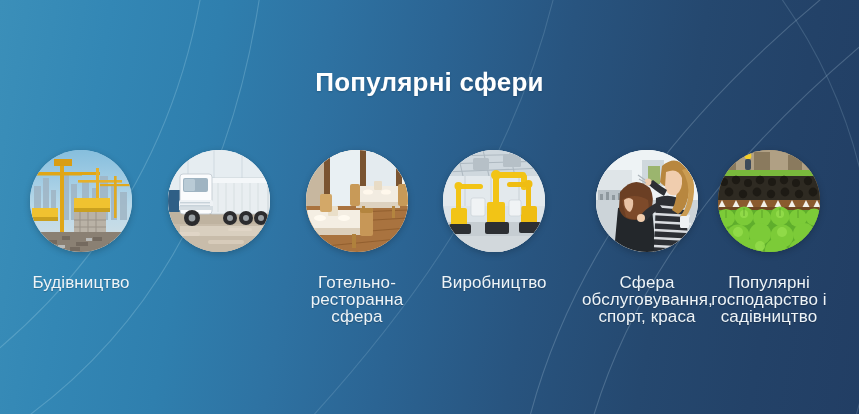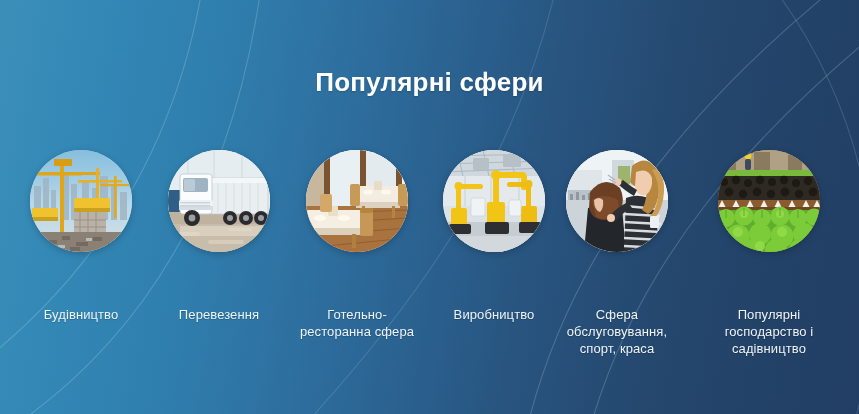--- a/index.html
+++ b/index.html
@@ -82,23 +82,23 @@
     position: relative;
     box-shadow: 0 2px 7px rgba(0,0,0,0.22);
   }
 
   .circle .art {
     position: absolute;
     inset: 0;
   }
 
   .caption {
-    margin-top: 54px;
+    margin-top: 22px;
     color: #eef4f8;
-    font-size: 13px;
+    font-size: 17px;
     line-height: 17px;
     font-weight: normal;
     letter-spacing: 0.1px;
     text-shadow: 0 1px 1px rgba(0,0,0,0.22);
     padding: 0 4px;
   }
 
   
 
   
@@ -264,21 +264,20 @@
           <circle cx="62" cy="68" r="7" fill="#2b2b2d"></circle>
             <circle cx="62" cy="68" r="3" fill="#9aa0a4"></circle>
           <circle cx="78" cy="68" r="7" fill="#2b2b2d"></circle>
             <circle cx="78" cy="68" r="3" fill="#9aa0a4"></circle>
           <circle cx="93" cy="68" r="7" fill="#2b2b2d"></circle>
             <circle cx="93" cy="68" r="3" fill="#9aa0a4"></circle>
 
           <rect x="12" y="76" width="88" height="10" fill="#e7ded0" opacity="0.55"></rect>
         </svg>
       </div>
-      <div class="caption">Перевезення</div>
     </div>
 
     <div class="sphere" style="left:425px;">
       <div class="circle">
         <svg class="art art-factory" viewBox="0 0 102 102" preserveAspectRatio="xMidYMid slice">
           <rect width="102" height="102" fill="#dce3e8"></rect>
 
           <rect x="0" y="0" width="102" height="26" fill="#cfd8de"></rect>
           <g stroke="#aeb9c1" stroke-width="1.1">
             <line x1="0" y1="6" x2="102" y2="4"></line>
@@ -386,21 +385,21 @@
           </g>
 
           <rect x="54" y="58" width="13" height="28" rx="2" fill="#c79757"></rect>
           <rect x="54" y="58" width="13" height="5" rx="2" fill="#b4853f"></rect>
           <rect x="14" y="44" width="12" height="18" rx="2" fill="#d3a868"></rect>
         </svg>
       </div>
       <div class="caption">Готельно-ресторанна сфера</div>
     </div>
 
-    <div class="sphere" style="left:548px;">
+    <div class="sphere" style="left:578px;">
       <div class="circle">
         <svg class="art art-salon" viewBox="0 0 102 102" preserveAspectRatio="xMidYMid slice">
           <rect width="102" height="102" fill="#e7edf0"></rect>
 
           <rect x="0" y="0" width="102" height="50" fill="#eef3f5"></rect>
           <rect x="0" y="20" width="36" height="34" fill="#dfe5e8"></rect>
           <rect x="2" y="40" width="30" height="16" fill="#b9c2c8"></rect>
           <g fill="#8e989e">
               <rect x="4" y="44" width="3" height="10"></rect>
               <rect x="10" y="42" width="3" height="12"></rect>

